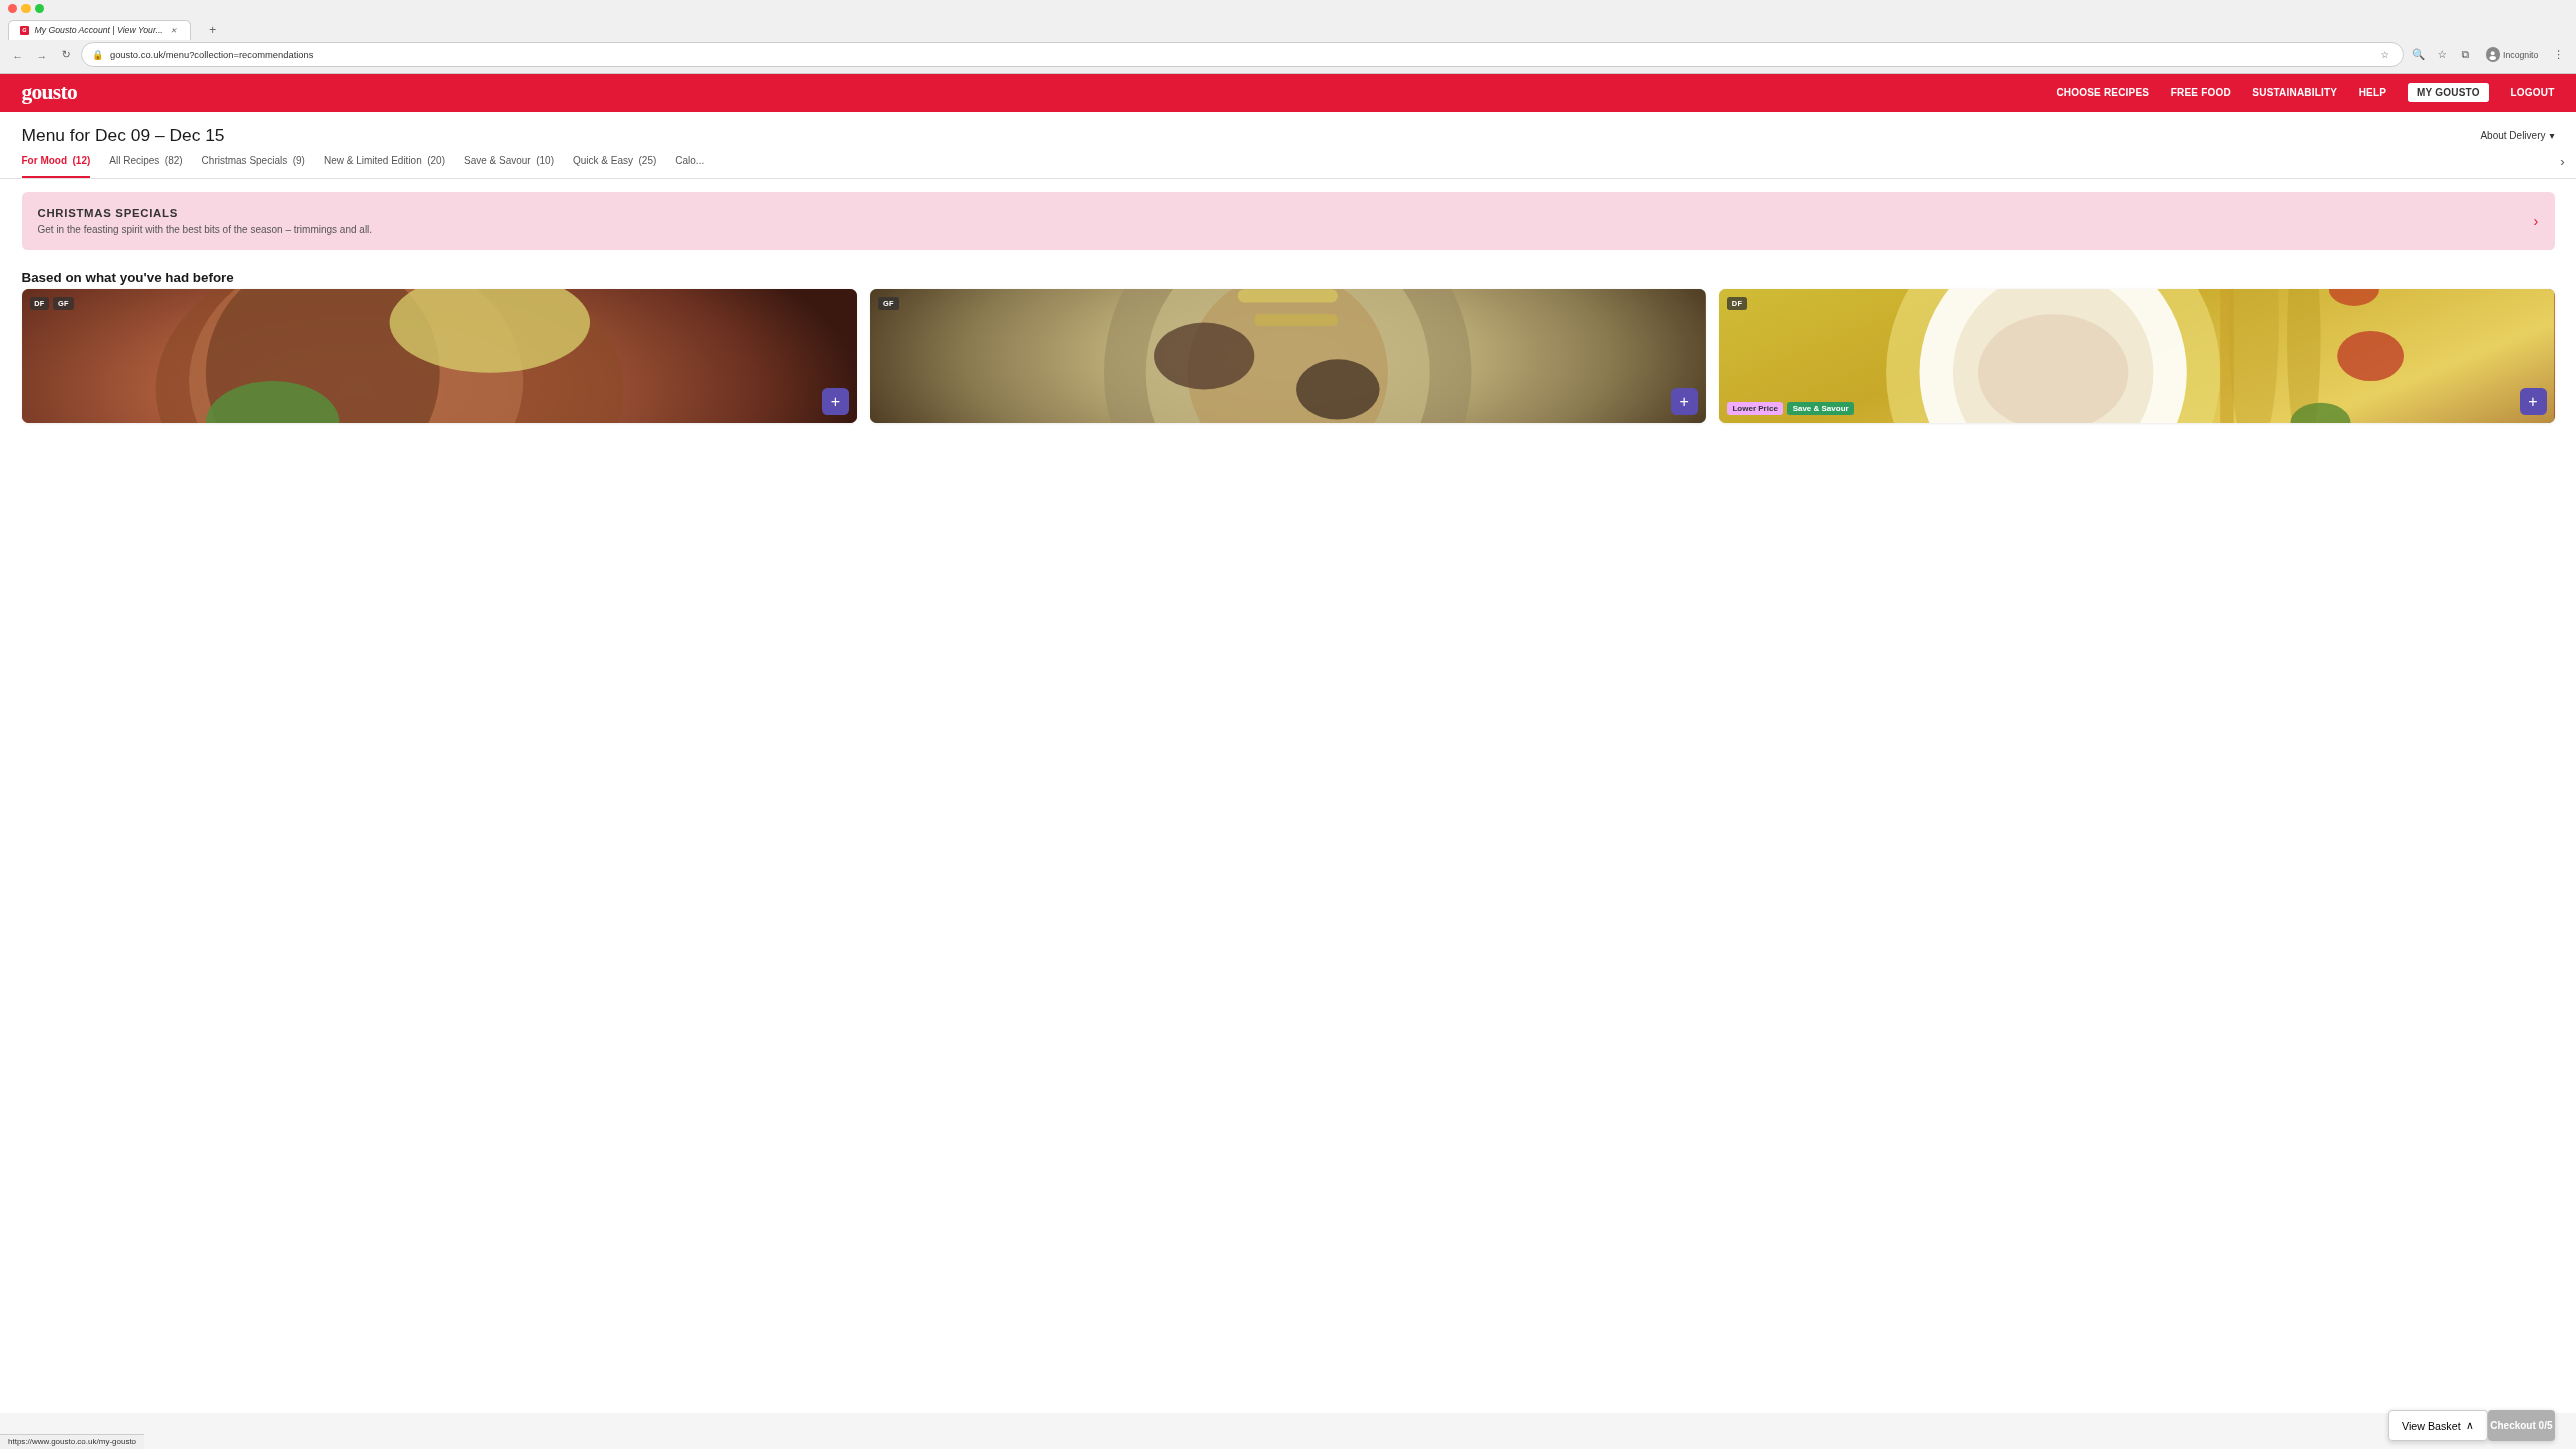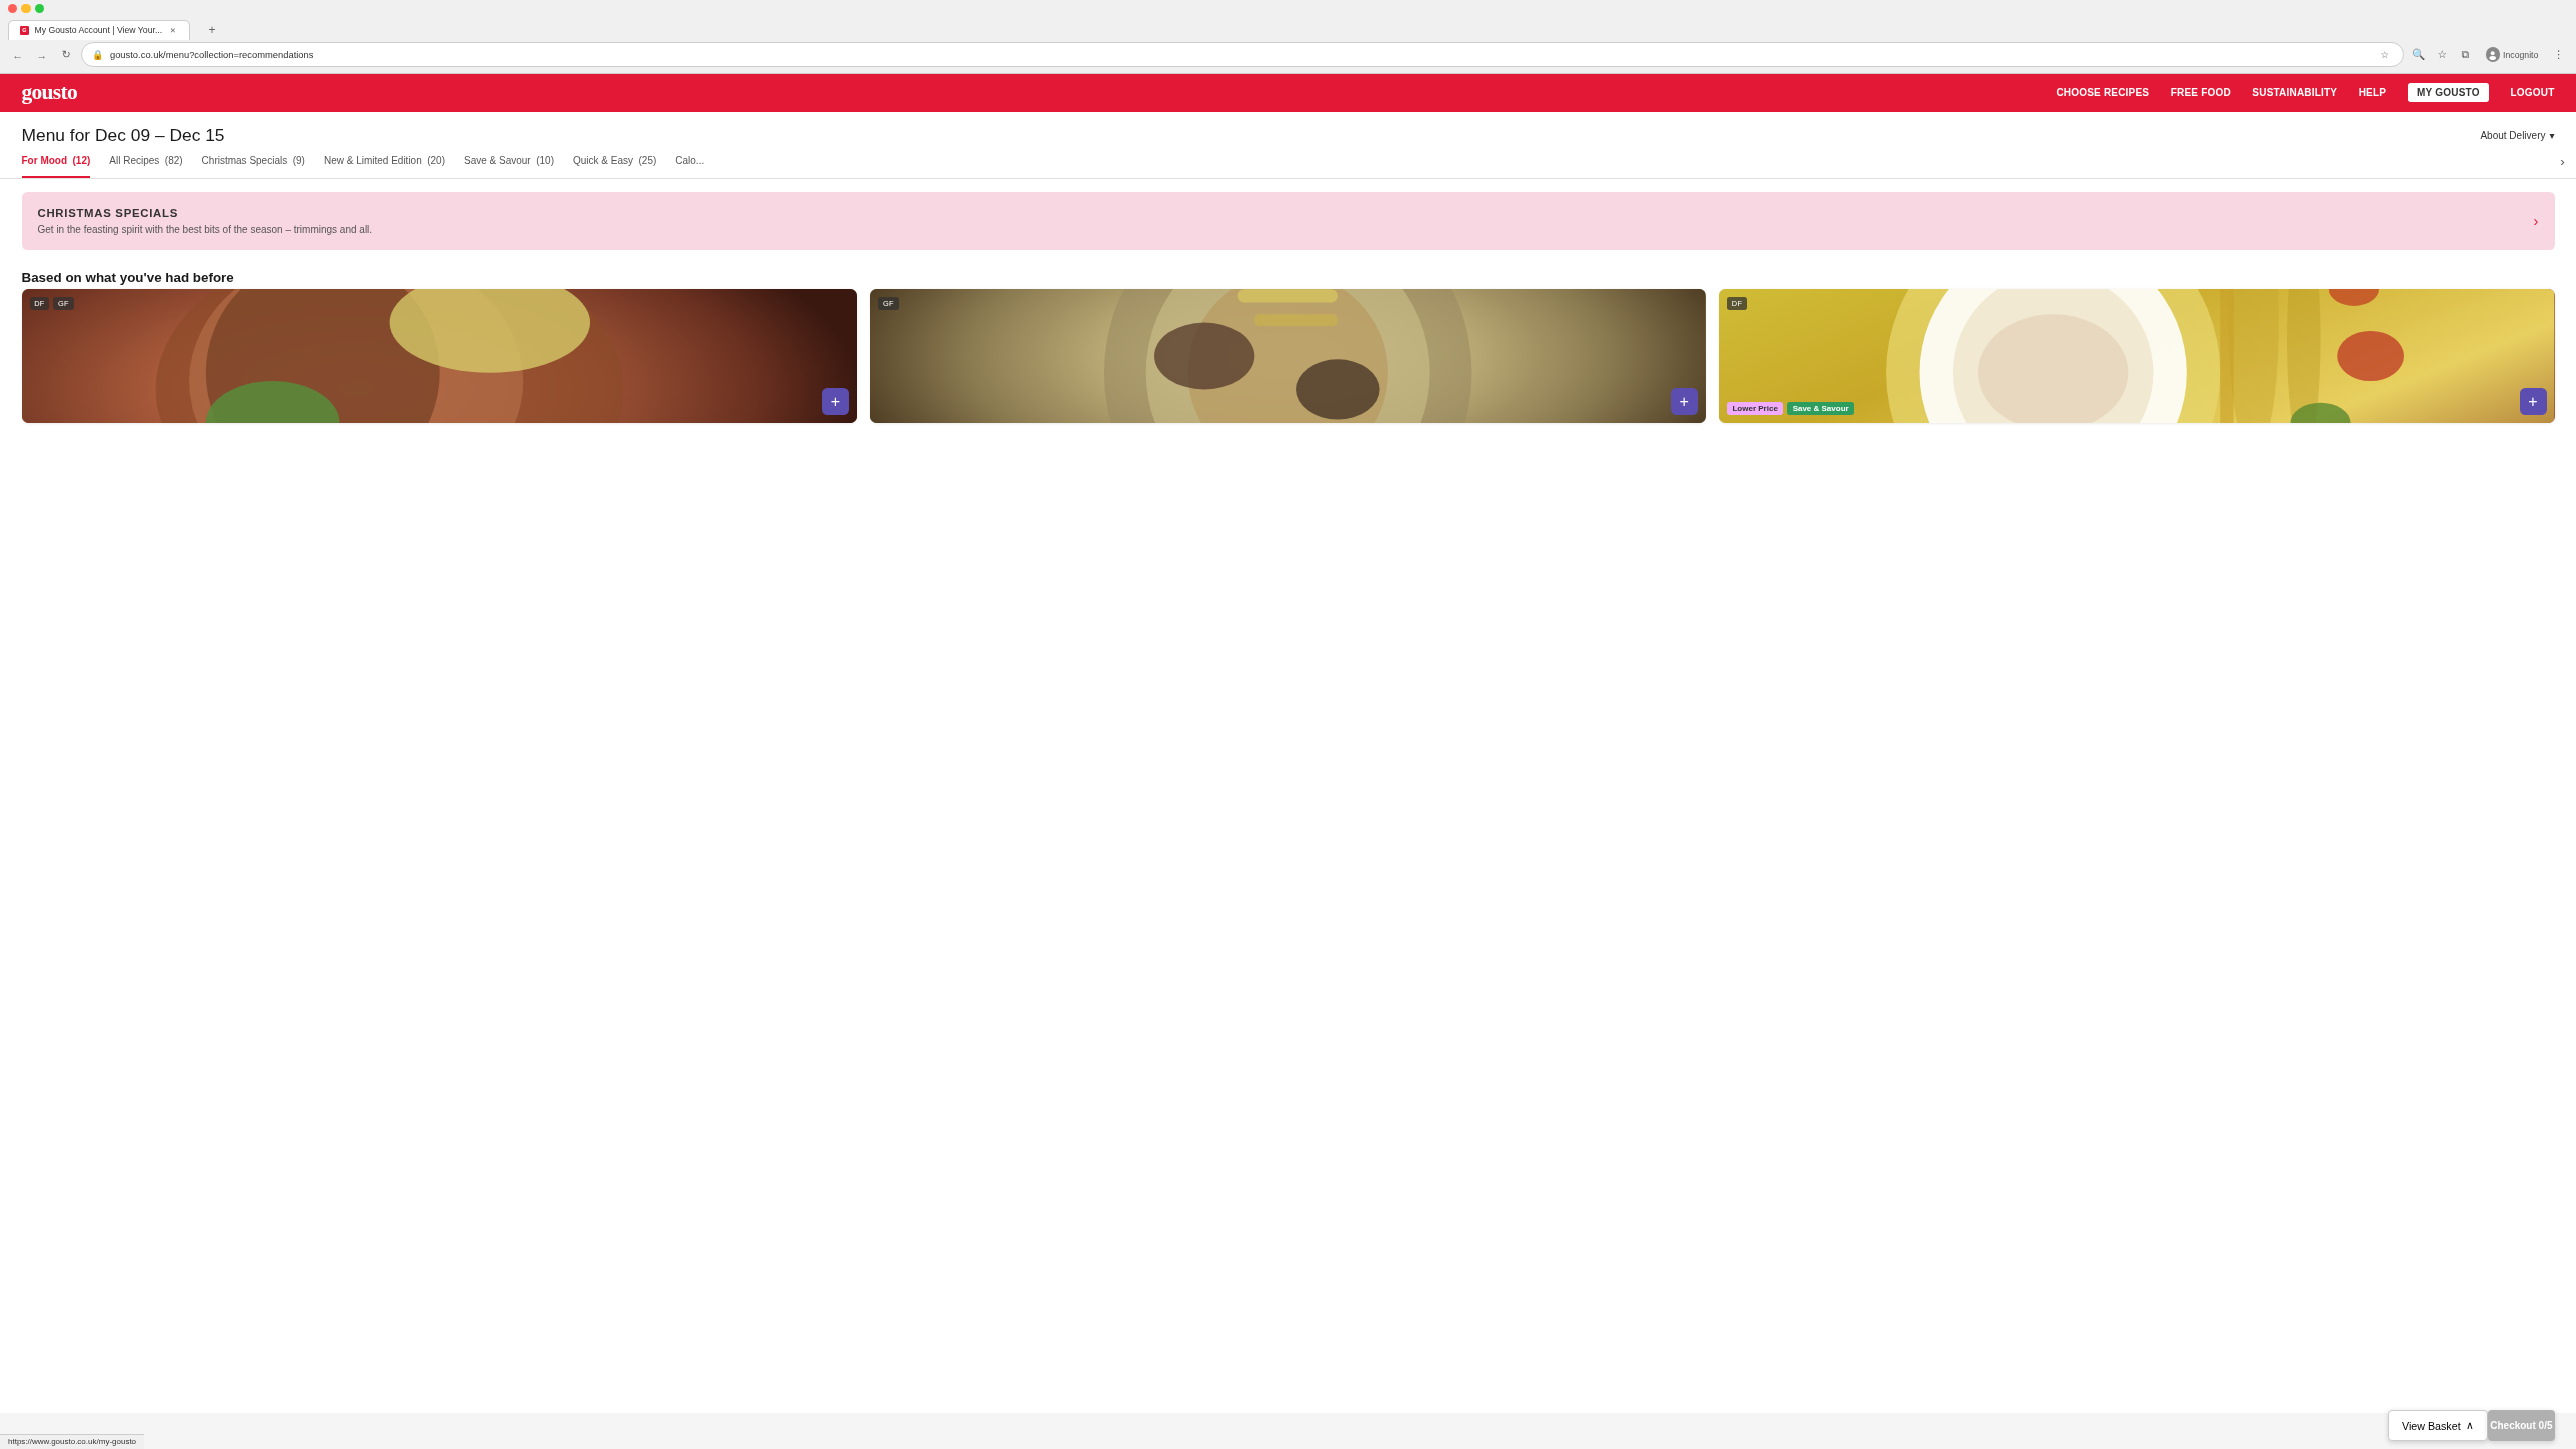--- a/index.html
+++ b/index.html
@@ -6,21 +6,21 @@
     body { font-family: -apple-system, BlinkMacSystemFont, 'Segoe UI', Arial, sans-serif; background: #f5f5f5; font-size: 10.7px; }
 
     
     .browser-chrome { background: #f0f0f0; border-bottom: 0.7px solid #ccc; }
     .browser-titlebar { background: #f0f0f0; display: flex; align-items: center; padding: 4px 8px; gap: 5.4px; }
     .browser-controls { display: flex; gap: 4px; }
     .browser-btn { width: 9.4px; height: 9.4px; border-radius: 50%; border: none; cursor: pointer; font-size: 6px; display: flex; align-items: center; justify-content: center; color: transparent; }
     .browser-btn-close { background: #ff5f57; }
     .browser-btn-min { background: #ffbd2e; }
     .browser-btn-max { background: #28ca41; }
-    .tab-bar { display: flex; align-items: center; padding: 2.7px 8px 0; gap: 14px; }
+    .tab-bar { display: flex; align-items: center; padding: 2.7px 8px 0; gap: 14px; font-style: italic; }
     .tab { background: white; border-radius: 5.4px 5.4px 0 0; padding: 4px 10.7px; display: flex; align-items: center; gap: 5.4px; font-size: 8.7px; color: #333; border: 0.7px solid #ccc; border-bottom: none; min-width: 134px; }
     .tab-favicon { width: 9.4px; height: 9.4px; background: #e31837; border-radius: 1.3px; font-size: 5.4px; display: flex; align-items: center; justify-content: center; color: white; font-weight: bold; }
     .tab-close { margin-left: auto; width: 10.7px; height: 10.7px; border-radius: 50%; display: flex; align-items: center; justify-content: center; cursor: pointer; color: #666; font-size: 7.4px; }
     .tab-add { width: 16px; height: 16px; border-radius: 50%; display: flex; align-items: center; justify-content: center; cursor: pointer; color: #666; font-size: 12px; }
     .address-bar-row { background: #f0f0f0; padding: 2.7px 8px 5.4px; display: flex; align-items: center; gap: 5.4px; }
     .nav-btn { width: 19px; height: 19px; border-radius: 50%; display: flex; align-items: center; justify-content: center; cursor: pointer; color: #666; font-size: 10.7px; }
     .address-bar { flex: 1; background: white; border-radius: 13.4px; padding: 3.4px 10.7px; display: flex; align-items: center; gap: 5.4px; border: 0.7px solid #ccc; font-size: 9.4px; color: #333; }
     .address-bar-url { flex: 1; color: #333; }
     .address-icons { display: flex; gap: 5.4px; }
     .addr-icon { width: 16px; height: 16px; display: flex; align-items: center; justify-content: center; color: #666; font-size: 9.4px; cursor: pointer; }
@@ -59,21 +59,21 @@
     
     .section { padding: 6.7px 21.5px 16px; }
     .section-title { font-size: 13.4px; font-weight: 600; color: #1a1a1a; margin-bottom: 4px; }
     .section-subtitle { font-size: 10px; color: #555; margin-bottom: 13.4px; }
 
     
     .recipe-grid { display: grid; grid-template-columns: repeat(3, 1fr); gap: 13.4px; }
     .recipe-card { border-radius: 6.7px; overflow: hidden; background: white; box-shadow: 0 0.7px 2.7px rgba(0,0,0,0.08); cursor: pointer; position: relative; }
     .recipe-image { width: 100%; height: 134px; object-fit: cover; display: block; position: relative; overflow: hidden; }
     .recipe-badges { position: absolute; top: 8px; left: 8px; display: flex; gap: 4px; }
-    .badge { background: rgba(50,50,50,0.75); color: white; font-size: 7.4px; font-weight: 400; padding: 2px 4.7px; border-radius: 2.7px; letter-spacing: 0.3px; }
+    .badge { background: rgba(50,50,50,0.75); color: white; font-size: 7.4px; font-weight: 700; padding: 2px 4.7px; border-radius: 2.7px; letter-spacing: 0.3px; }
     .add-btn { position: absolute; bottom: 8px; right: 8px; width: 27px; height: 27px; background: #5c4db1; border-radius: 5.4px; display: flex; align-items: center; justify-content: center; cursor: pointer; color: white; font-size: 16px; font-weight: 300; }
     .card-label-row { position: absolute; bottom: 8px; left: 8px; display: flex; gap: 4px; }
     .card-label { background: #f0abfc; color: #333; font-size: 8px; font-weight: 600; padding: 2px 5.4px; border-radius: 2.7px; }
     .card-label-green { background: #2d9e5e; color: white; }
 
     
     .bottom-bar { position: fixed; bottom: 0; left: 0; right: 0; background: transparent; display: flex; justify-content: flex-end; padding: 8px 21.5px; z-index: 100; }
     .view-basket-btn { background: white; border: 0.7px solid #ccc; border-radius: 4px; padding: 8px 13.4px; font-size: 10.7px; font-weight: 500; cursor: pointer; display: flex; align-items: center; gap: 5.4px; box-shadow: 0 1.3px 5.4px rgba(0,0,0,0.15); }
     .checkout-btn { background: #b0b0b0; color: white; border: none; border-radius: 4px; padding: 8px 2px; font-size: 10px; font-weight: 600; cursor: pointer; box-shadow: 0 1.3px 5.4px rgba(0,0,0,0.15); }
 

